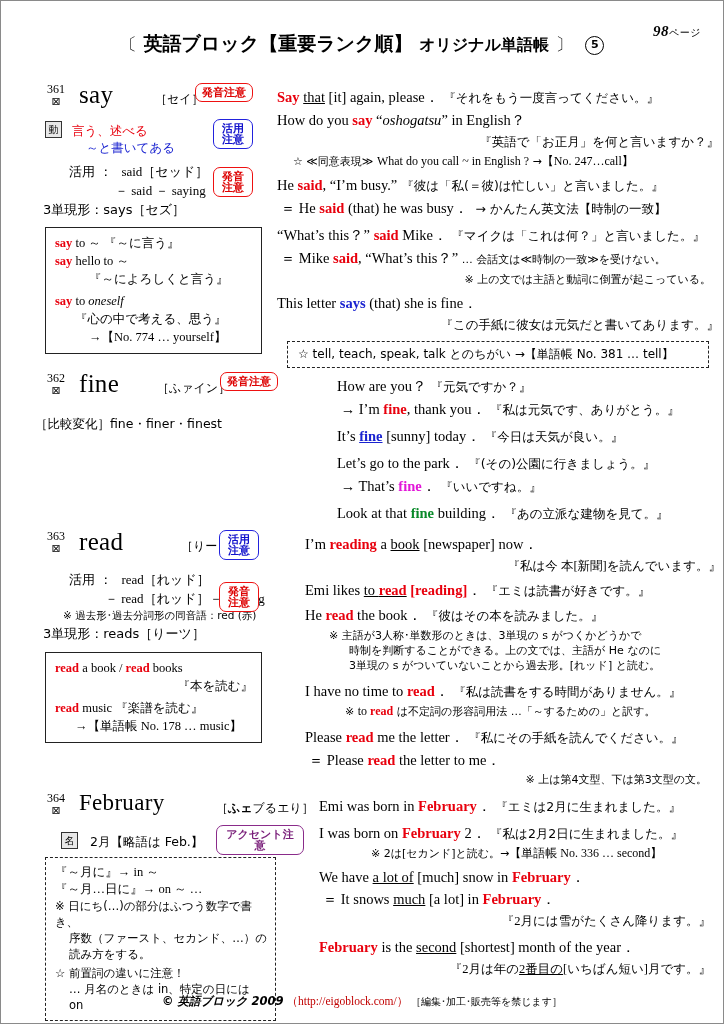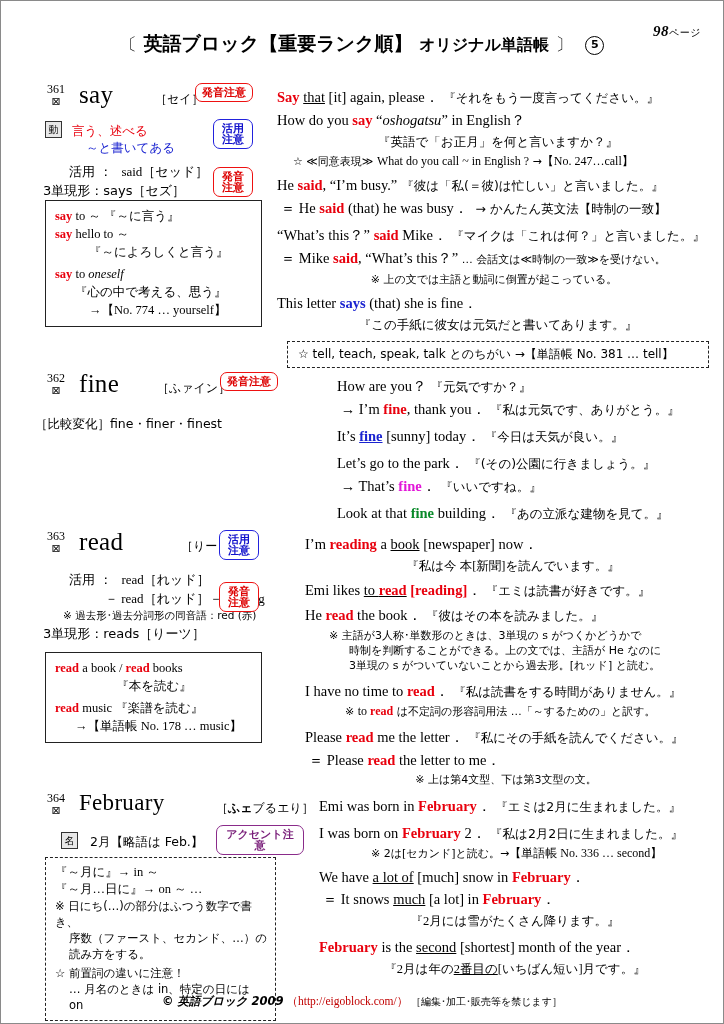--- a/index.html
+++ b/index.html
@@ -110,21 +110,21 @@
   }
   .pbox.dashed{border:1.3px dashed #222;}
   .ind1{padding-left:34px;display:block;}
   .ind2{padding-left:20px;display:block;}
 
   
   .sent{font-size:14.5px;line-height:20px;margin-bottom:2px;}
   .sent .jpx{font-family:"DejaVu Sans","Liberation Sans",sans-serif;font-size:12.5px;}
   .sub{font-family:"DejaVu Sans","Liberation Sans",sans-serif;font-size:11px;line-height:15px;}
   .sub .ser{font-family:"Liberation Serif",serif;font-size:12px;}
-  .rt{text-align:center;}
+  .rt{text-align:right;}
   u{text-decoration:underline;}
   i{font-style:italic;}
 
   .dashbox{
     border:1.3px dashed #222;padding:4px 10px;
     font-size:12.5px;
   }
   .footer{
     position:absolute;left:0;right:0;bottom:14px;text-align:center;
     font-size:11.5px;
@@ -165,24 +165,25 @@
 
       <div style="margin-top:4px;">
         <span class="pos">動</span>
         <span class="defs c-red" style="margin-left:6px;">言う、述べる</span>
         <div class="defs c-blue" style="margin-left:41px;">～と書いてある</div>
       </div>
 
       <div class="infl" style="margin-top:6px;margin-left:24px;">
         <span class="jp">活用 ：</span>
         <span style="margin-left:6px;">said［セッド］</span>
+        <div style="margin-left:46px;">－ said － saying</div>
       </div>
       <div class="infl jp" style="margin-left:-2px;">3単現形：says［セズ］</div>
 
-      <div class="pbox" style="width:198px;">
+      <div class="pbox" style="margin-top:8px;width:198px;">
         <div><b class="c-red">say</b><span> to ～ 『～に言う』</span></div>
         <div><b class="c-red">say</b><span> hello to ～</span></div>
         <div class="ind1">『～によろしくと言う』</div>
         <div style="margin-top:4px;"><b class="c-red">say</b><span> to <i>oneself</i></span></div>
         <div class="ind2">『心の中で考える、思う』</div>
         <div class="ind1">→【No. 774 … yourself】</div>
       </div>
     </div>
 
     <div class="badge red" style="left:194px;top:-4px;width:44px;">発音注意</div>

